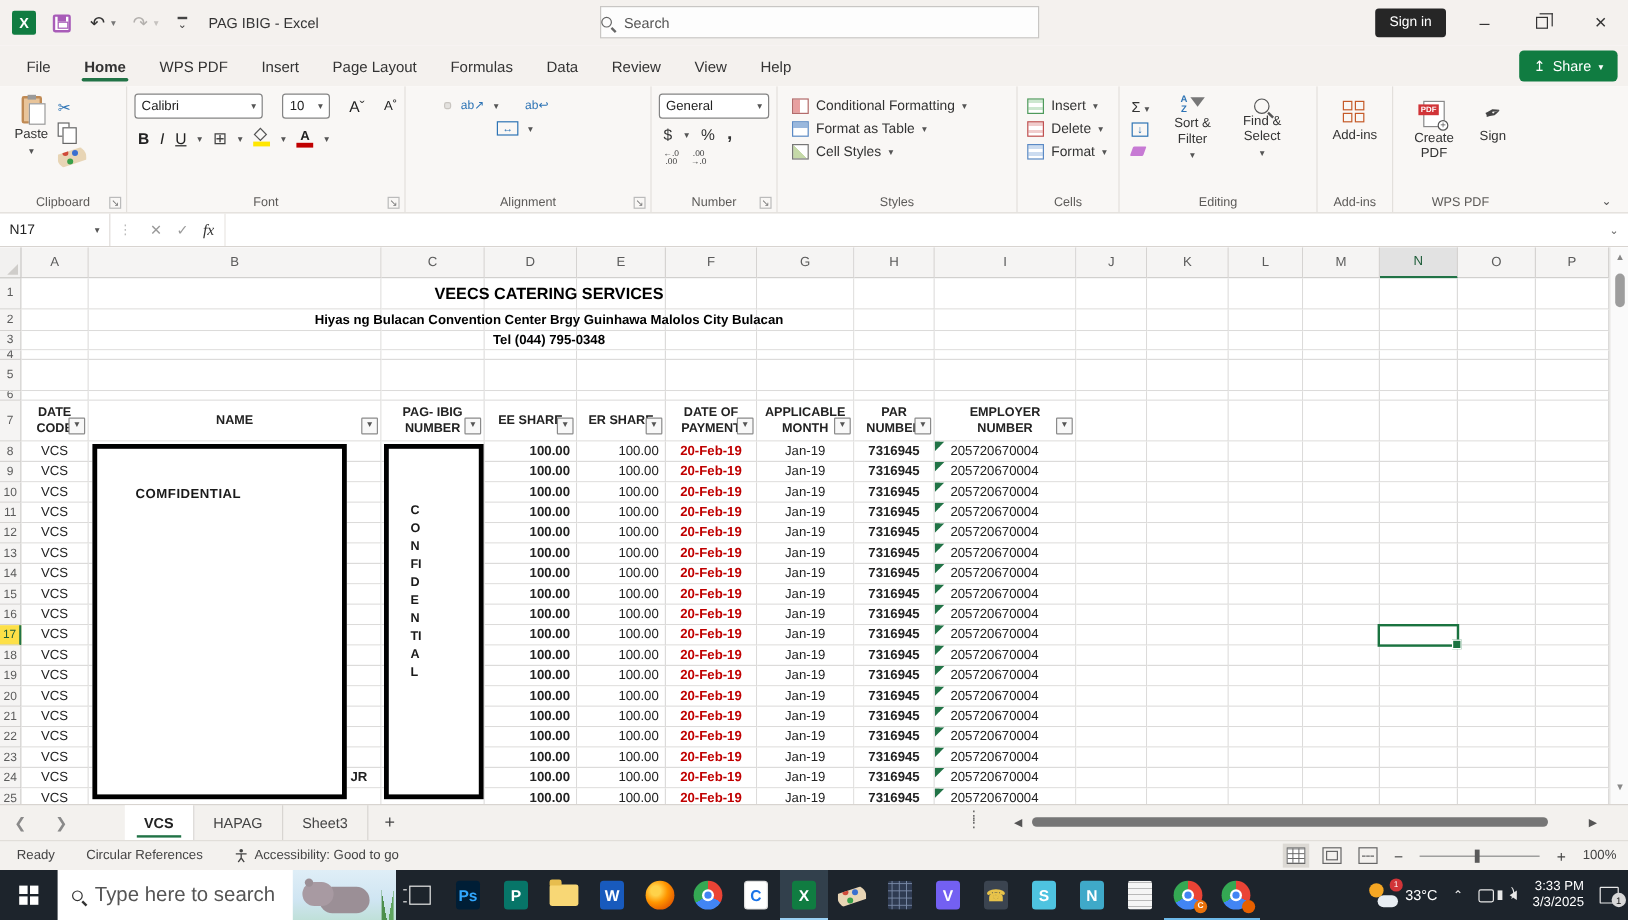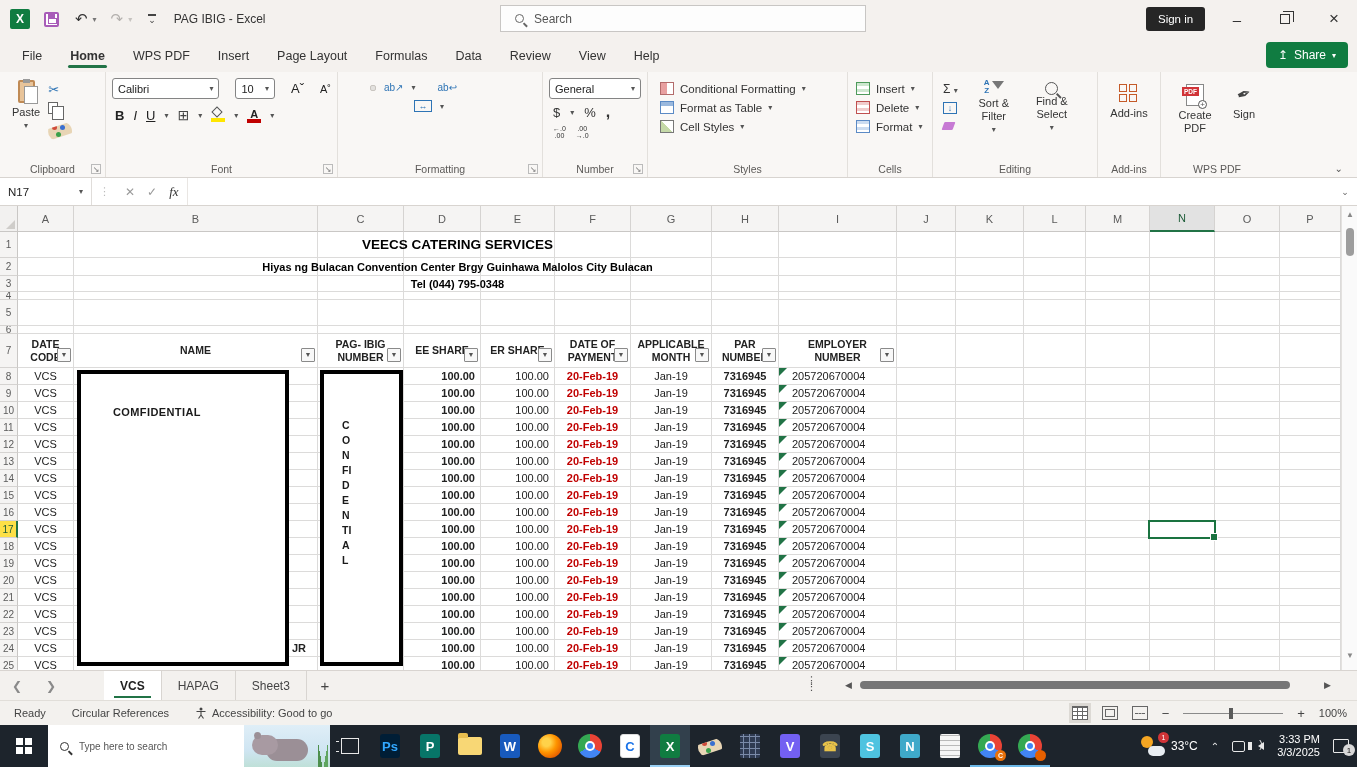--- a/index.html
+++ b/index.html
@@ -11,21 +11,21 @@
   .xl-logo { width:20px; height:20px; margin-left:10px; background:#107c41; color:#fff; font-weight:bold; font-size:12px; display:flex; align-items:center; justify-content:center; border-radius:2px; }
   .qat { display:flex; align-items:center; gap:4px; margin-left:14px; font-size:13px; color:#444; }
   .save-ic { width:15px; height:15px; border:2px solid #a85cb8; border-radius:2px; position:relative; background:#fff; }
   .save-ic:before { content:""; position:absolute; left:2px; top:-1px; width:7px; height:5px; background:#a85cb8; }
   .save-ic:after { content:""; position:absolute; left:2px; bottom:1px; width:7px; height:4px; border:1px solid #a85cb8; }
   .undo-g { font-size:15px; color:#333; margin-left:12px; }
   .redo-g { font-size:15px; color:#b3b0ad; margin-left:10px; }
   .mini-chev { font-size:8px; color:#777; margin-left:1px; }
   .qat-custom { margin-left:12px; font-size:9px; color:#444; border-top:2px solid #444; padding-top:0; line-height:8px; }
   .tb-title { margin-left:18px; font-size:12px; color:#333; }
-  .search-pill { position:absolute; left:500px; top:5px; width:366px; height:27px; background:#fdfdfd; border:1px solid #c8c6c4; border-radius:0; display:flex; align-items:center; padding-left:14px; gap:10px; }
+  .search-pill { position:absolute; left:500px; top:5px; width:366px; height:27px; background:#fdfdfd; border:1px solid #c8c6c4; border-radius:0; display:flex; align-items:center; gap:10px; }
   .mag { width:9px; height:9px; border:1.5px solid #666; border-radius:50%; position:relative; flex:none; }
   .mag:after { content:""; position:absolute; width:5px; height:1.5px; background:#666; transform:rotate(45deg); left:7px; top:9px; }
   .search-txt { font-size:12px; color:#555; }
   .signin { position:absolute; left:1146px; top:7px; height:24px; padding:0 12px; background:#262626; color:#fff; font-size:11.5px; border-radius:3px; display:flex; align-items:center; }
   .wbtn { position:absolute; top:0; width:46px; height:38px; display:flex; align-items:center; justify-content:center; color:#333; font-size:15px; }
   .restore-ic { width:10px; height:10px; border:1.2px solid #333; position:relative; }
   .restore-ic:before { content:""; position:absolute; left:2px; top:-4px; width:10px; height:10px; border:1.2px solid #333; border-left:none; border-bottom:none; }
 
   
   #tabrow { position:absolute; left:0; top:38px; width:1357px; height:34px; background:#f4f1ee; display:flex; align-items:center; }
@@ -164,21 +164,21 @@
   .zoom-thumb { position:absolute; left:46px; top:-5px; width:4px; height:11px; background:#5a5a5a; }
   .zoom-sign { font-size:13px; color:#444; }
 
   
   #taskbar { position:absolute; left:0; top:725px; width:1357px; height:42px; background:#1d242c; display:flex; align-items:center; }
   .start { width:48px; height:42px; display:flex; align-items:center; justify-content:center; }
   .winlogo { width:16px; height:16px; display:grid; grid-template-columns:7px 7px; grid-template-rows:7px 7px; gap:2px; }
   .winlogo i { background:#fff; }
   .tsearch { width:282px; height:42px; background:#fff; display:flex; align-items:center; padding-left:12px; gap:10px; position:relative; overflow:hidden; }
   .tsearch .mag { border-color:#333; } .tsearch .mag:after { background:#333; }
-  .tsearch-txt { font-size:10px; color:#555; white-space:nowrap; }
+  .tsearch-txt { font-size:17px; color:#555; white-space:nowrap; }
   .hippo-scene { position:absolute; right:0; top:0; width:86px; height:42px; background:linear-gradient(180deg,#dfeef7 0%,#cfe5f2 60%,#bfe0d8 100%); }
   .hippo-body { position:absolute; left:22px; top:14px; width:42px; height:22px; background:#9b8f96; border-radius:12px; }
   .hippo-head { position:absolute; left:8px; top:10px; width:26px; height:20px; background:#a89aa2; border-radius:10px; }
   .hippo-ear { position:absolute; left:10px; top:7px; width:7px; height:7px; background:#9b8f96; border-radius:50%; }
   .grass { position:absolute; right:2px; bottom:0; width:10px; height:26px; background:linear-gradient(80deg,#4d8f4d 30%,transparent 30%),linear-gradient(-80deg,#5fa55f 30%,transparent 30%); }
   .tb-ic { width:40px; height:42px; display:flex; align-items:center; justify-content:center; position:relative; flex:none; }
   .tb-ic.active { background:#32404c; box-shadow:inset 0 -2px 0 #9ad1f5; }
   .tb-ic.running { box-shadow:inset 0 -2px 0 #6cb8e8; }
   .appchip { width:20px; height:24px; border-radius:3px; display:flex; align-items:center; justify-content:center; font-size:13px; font-weight:bold; }
   .ic-taskview { width:18px; height:16px; border:1.6px solid #e8e8e8; position:relative; }
@@ -319,21 +319,21 @@
       <div class="alrow">
         <span class="albtn"><span class="bars"></span></span>
         <span class="albtn"><span class="bars"></span></span>
         <span class="albtn"><span class="bars"></span></span>
         <span class="albtn"><span class="bars" style="width:12px"></span></span>
         <span class="albtn"><span class="bars" style="width:12px"></span></span>
         <span class="ic-merge" style="margin-left:8px">↔</span>
           <span class="chev">▾</span>
       </div>
     </div>
-    <span class="glabel">Formatting</span>
+    <span class="glabel">Alignment</span>
     <span class="launcher">↘</span>
   </div>
 
   <div class="rgroup" style="width:105px">
     <div class="numcol">
       <div class="selbox">
           <span>General</span>
           <span class="chev">▾</span>
         </div>
       <div class="numicons">

